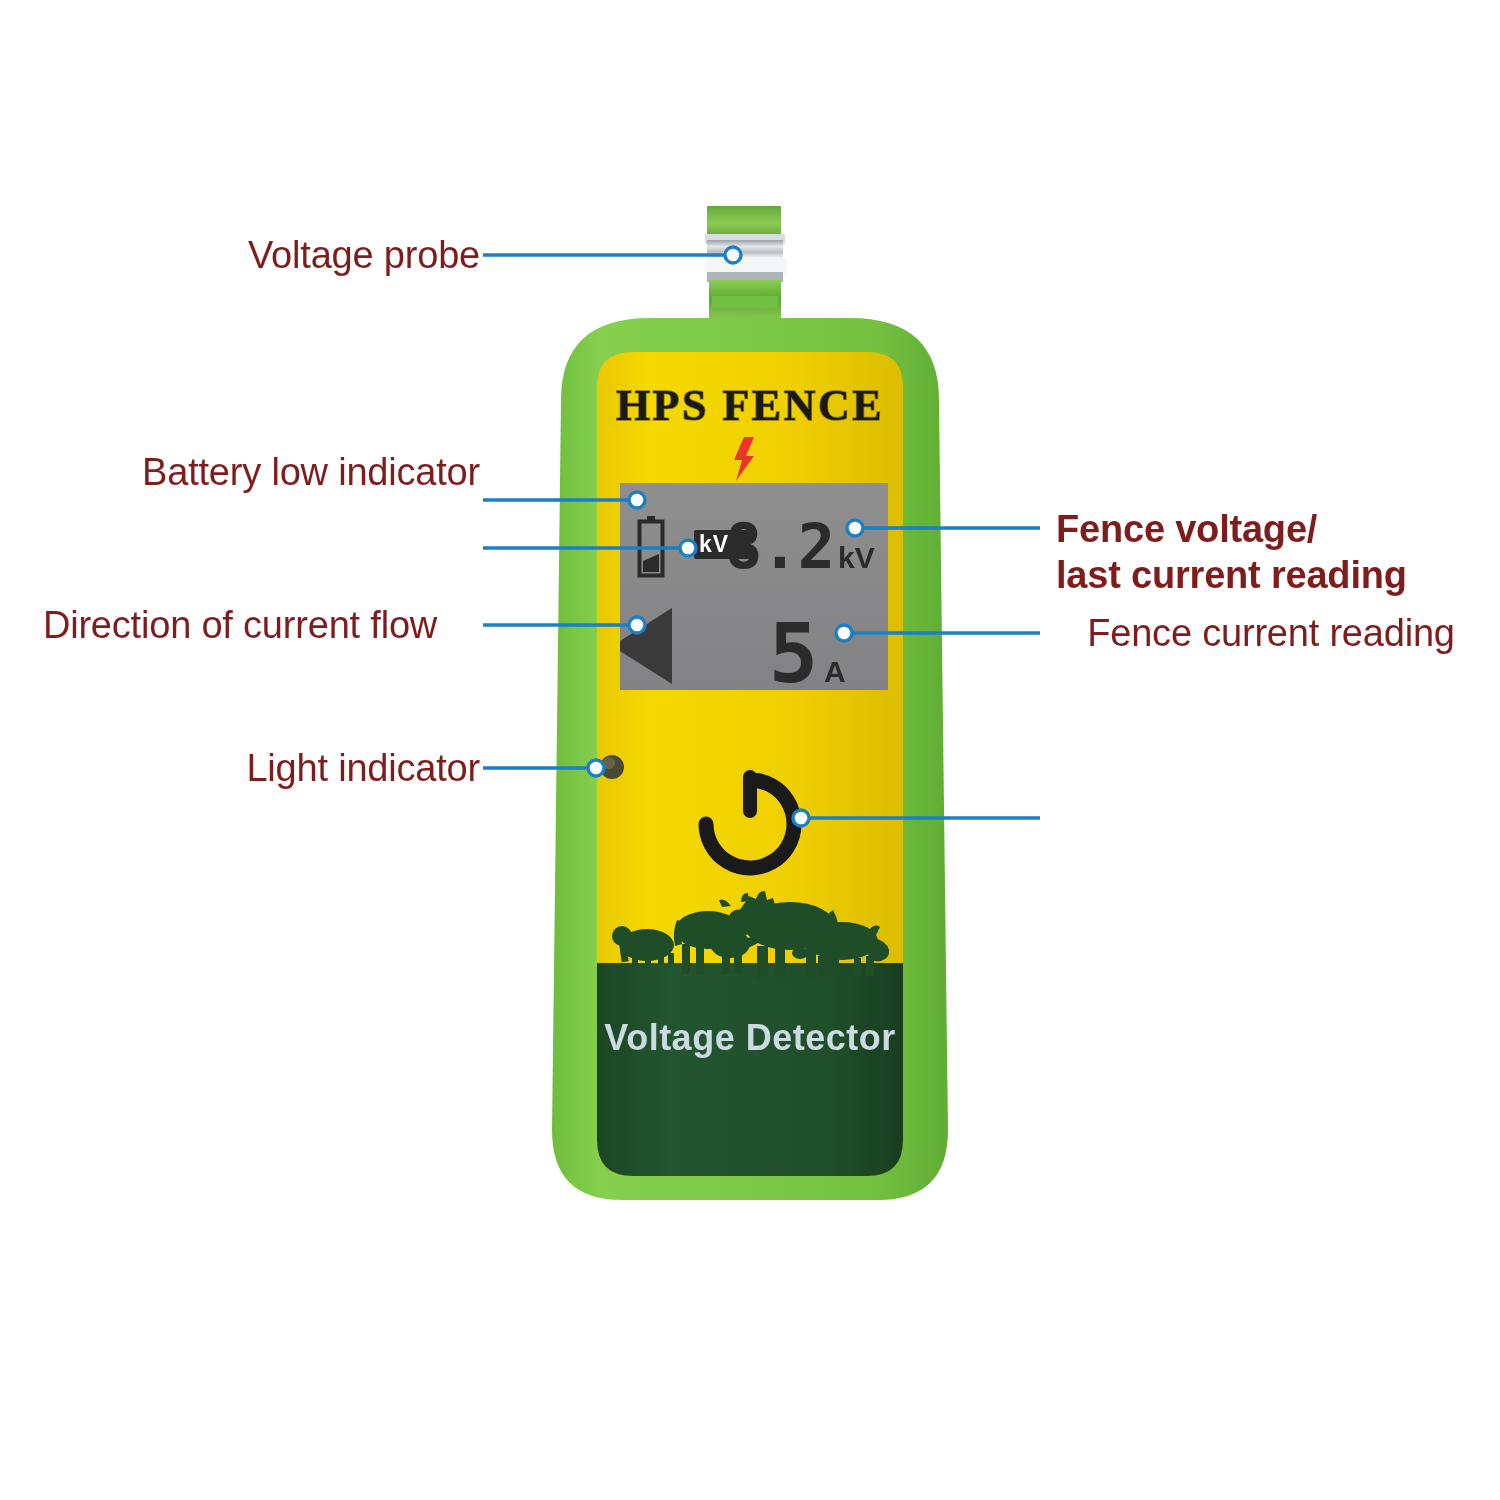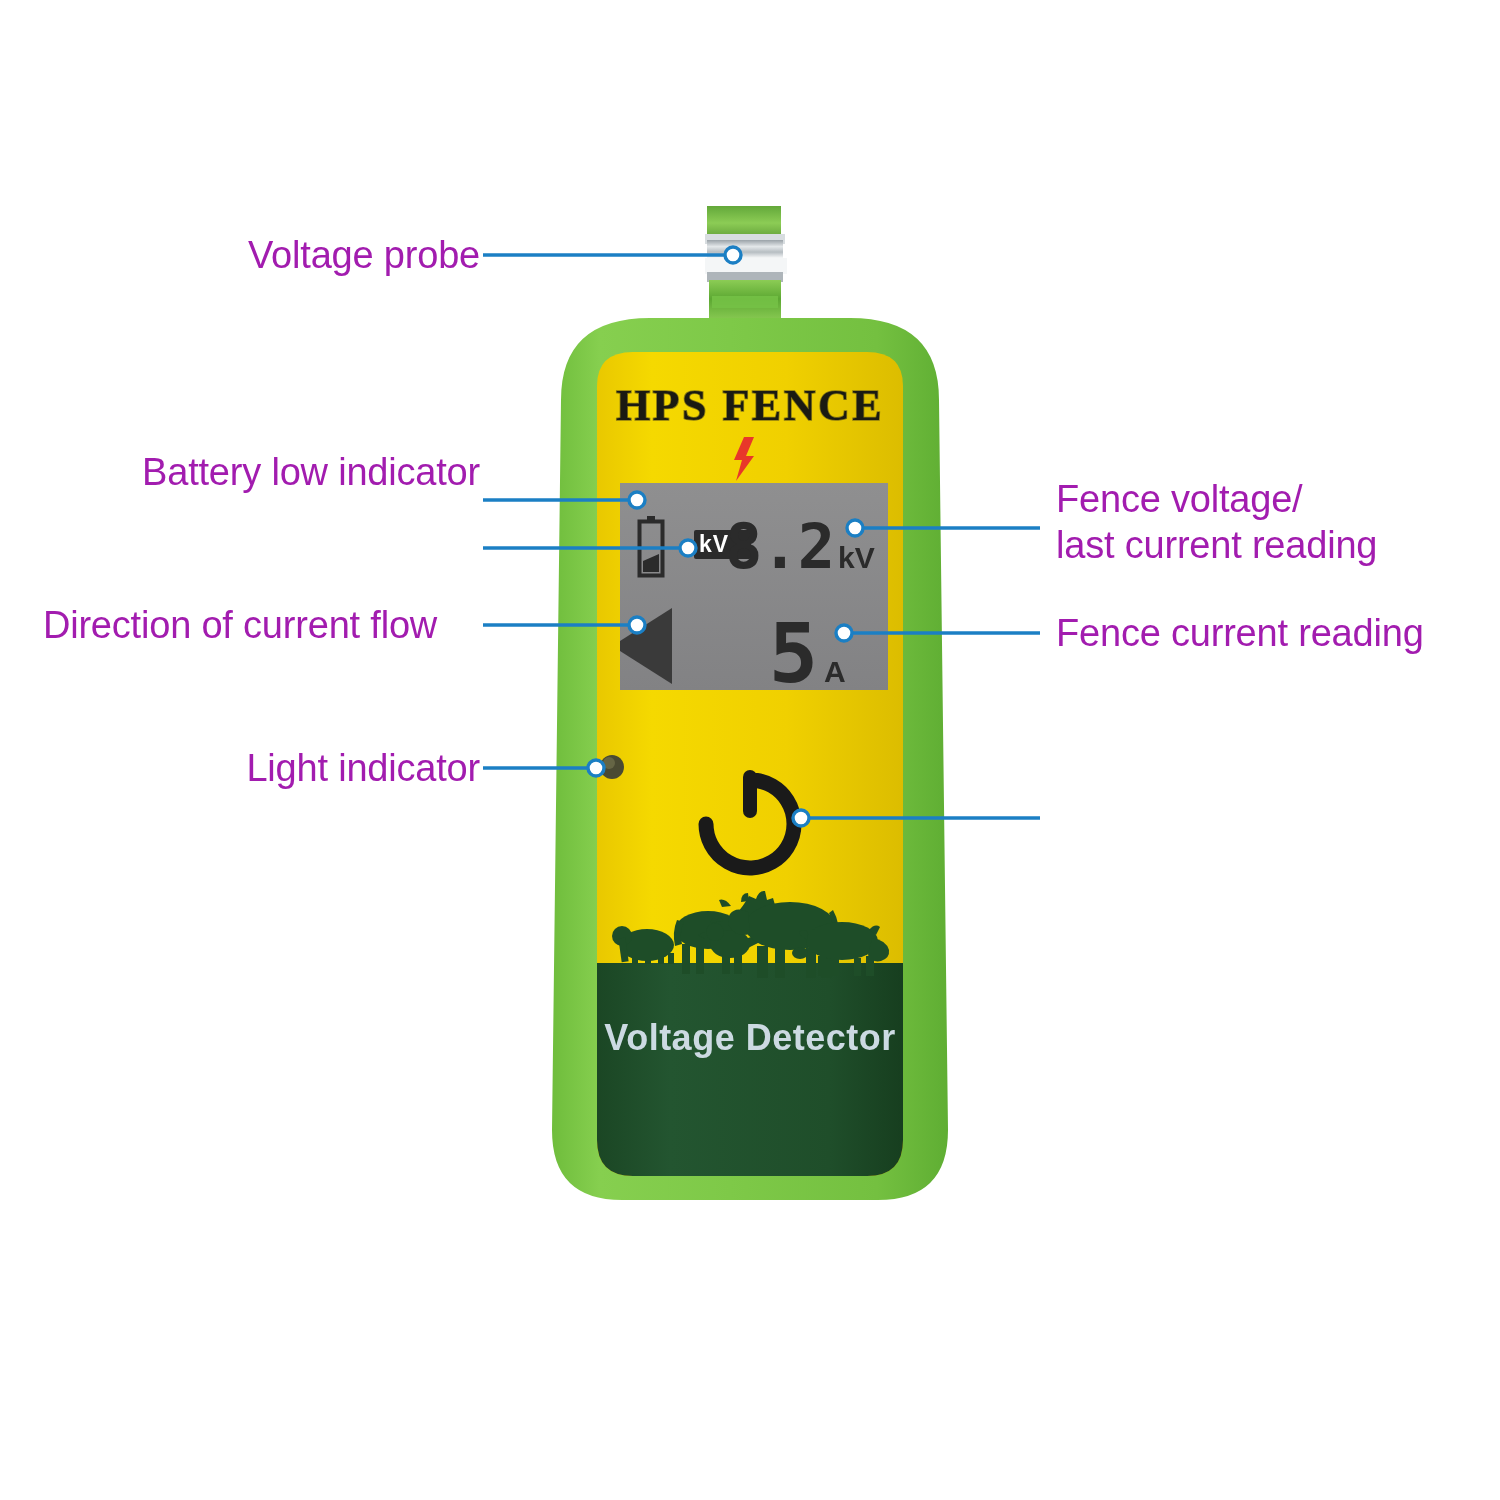--- a/index.html
+++ b/index.html
@@ -20,21 +20,21 @@
     inset: 0;
     width: 1500px;
     height: 1500px;
   }
   #artwork {
     position: absolute;
     inset: 0;
   }
   .callout-label {
     position: absolute;
-    color: #a21caf;
+    color: #7f1d1d;
     font-family: "Liberation Sans", sans-serif;
     font-size: 38px;
     line-height: 46px;
     letter-spacing: -0.2px;
     white-space: pre-line;
   }
   .lbl-left  { text-align: right; }
   .lbl-right { text-align: left; }
 </style>
 </head>
@@ -244,19 +244,19 @@
 
   <div class="callout-label lbl-left" style="left:100px; top:232px; width:380px;">Voltage probe</div>
 
   <div class="callout-label lbl-left" style="left:40px; top:449px; width:440px;">Battery low indicator</div>
 
 
   <div class="callout-label lbl-left" style="left:0px; top:602px; width:480px;text-align:center;">Direction of current flow</div>
 
   <div class="callout-label lbl-left" style="left:40px; top:745px; width:440px;">Light indicator</div>
 
-  <div class="callout-label lbl-right" style="left:1056px; top:476px; width:430px;">Fence voltage/
+  <div class="callout-label lbl-right" style="left:1056px; top:506px; width:430px;font-weight:bold;">Fence voltage/
 last current reading</div>
 
-  <div class="callout-label lbl-right" style="left:1056px; top:610px; width:430px;">Fence current reading</div>
+  <div class="callout-label lbl-right" style="left:1056px; top:610px; width:430px;text-align:center;">Fence current reading</div>
 
 
 </div>
 
 </body></html>

